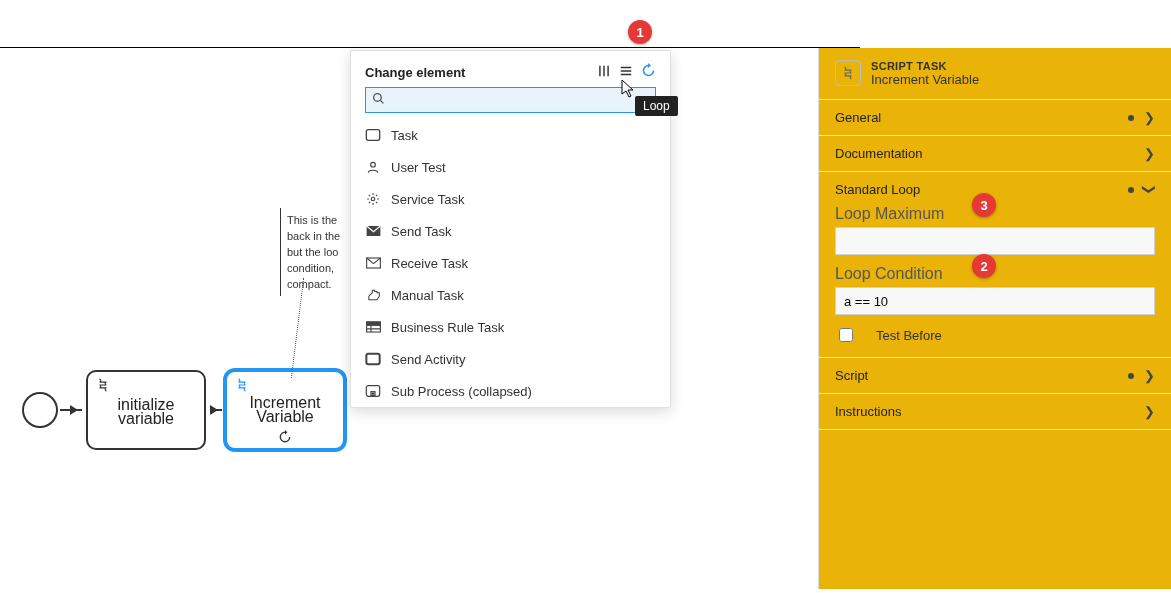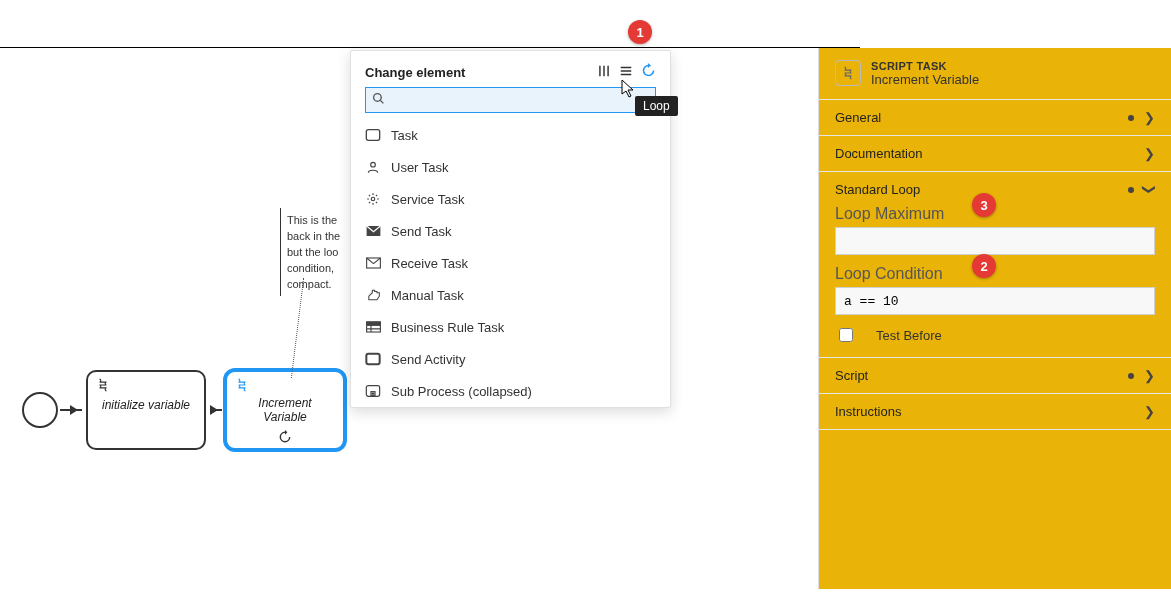--- a/index.html
+++ b/index.html
@@ -5,21 +5,21 @@
   * { box-sizing: border-box; }
   html, body { margin:0; padding:0; width:1171px; height:593px; font-family: Arial, Helvetica, sans-serif; background:#fff; color:#222; }
   .topline { position:absolute; left:0; top:47px; width:860px; height:1px; background:#000; }
   .canvas { position:absolute; left:0; top:48px; width:860px; height:545px; overflow:hidden; }
 
   
   .start-event { position:absolute; left:22px; top:344px; width:36px; height:36px; border:2px solid #333; border-radius:50%; background:#fff; }
   .task { position:absolute; width:120px; height:80px; border:2px solid #333; border-radius:10px; background:#fff; text-align:center; }
   .task1 { left:86px; top:322px; }
   .task2 { left:225px; top:322px; border-color:#2196f3; box-shadow:0 0 0 2px #2196f3; }
-  .task-label { font-size:12px; line-height:14px; margin-top:26px;font-style:italic; }
+  .task-label { font-size:16px; line-height:14px; margin-top:26px; }
   .task2 .task-label { margin-top:24px; }
   .script-ico { position:absolute; left:8px; top:6px; }
   .script-ico2 { position:absolute; left:8px; top:6px; color:#2196f3; }
   .loop-mark { margin-top:6px; }
 
   .arrow { position:absolute; height:2px; background:#333; }
   .arrow::after { content:''; position:absolute; right:-1px; top:-4px; border:5px solid transparent; border-left:8px solid #333; }
   .arrow1 { left:60px; top:361px; width:22px; }
   .arrow2 { left:210px; top:361px; width:12px; }
 
@@ -58,21 +58,21 @@
   .panel-head .picon { width:26px; height:26px; border:1px solid #bbb; border-radius:4px; display:flex; align-items:center; justify-content:center; font-size:13px; }
   .ptype { font-size:11px; font-weight:700; letter-spacing:.3px; color:#333; }
   .pname { font-size:13px; color:#333; }
   .section { border-bottom:1px solid #e6e6e6; padding:10px 16px; display:flex; align-items:center; justify-content:space-between; cursor:pointer;gap:48px; }
   .section .right { display:flex; align-items:center; gap:10px; color:#444; }
   .dot { width:6px; height:6px; border-radius:50%; background:#444; }
   .chev { font-family: Arial; }
   .section-open { border-bottom:none; padding:10px 16px 8px; }
   .field { padding:0 16px 10px 16px; }
   .flabel { font-size:16px; color:#555; margin-bottom:4px; }
-  .finput { width:100%; height:28px; border:1px solid #d0d0d0; background:#f8f8f8; padding:4px 8px; font-size:13px; font-family:Liberation Mono, monospace; }
+  .finput { width:100%; height:28px; border:1px solid #d0d0d0; background:#f8f8f8; padding:4px 8px; font-size:13px; font-family:Liberation Sans, sans-serif; }
   .check { padding:0 16px 12px 16px; display:flex; align-items:center; gap:20px; font-size:13px; color:#333; border-bottom:1px solid #e6e6e6; }
   .check input { width:14px; height:14px; }
 </style>
 </head>
 <body>
 
 <div class="topline"></div>
 <div class="canvas">
   <div class="start-event"></div>
   <div class="arrow arrow1"></div>
@@ -150,21 +150,21 @@
         </span>
       <span>Task</span>
     </div>
     <div class="menu-item">
       <span class="mi-ico">
           <svg width="14" height="14" viewBox="0 0 24 24" fill="none" stroke="#444" stroke-width="2">
             <circle cx="12" cy="8" r="4"></circle>
             <path d="M4 22 C4 16 20 16 20 22"></path>
           </svg>
         </span>
-      <span>User Task</span>
+      <span>User Test</span>
     </div>
     <div class="menu-item">
       <span class="mi-ico">
           <svg width="14" height="14" viewBox="0 0 24 24" fill="none" stroke="#444" stroke-width="2">
             <circle cx="12" cy="12" r="3"></circle>
             <path d="M12 2 V5 M12 19 V22 M2 12 H5 M19 12 H22 M5 5 L7 7 M17 17 L19 19 M5 19 L7 17 M17 7 L19 5"></path>
           </svg>
         </span>
       <span>Service Task</span>
     </div>

